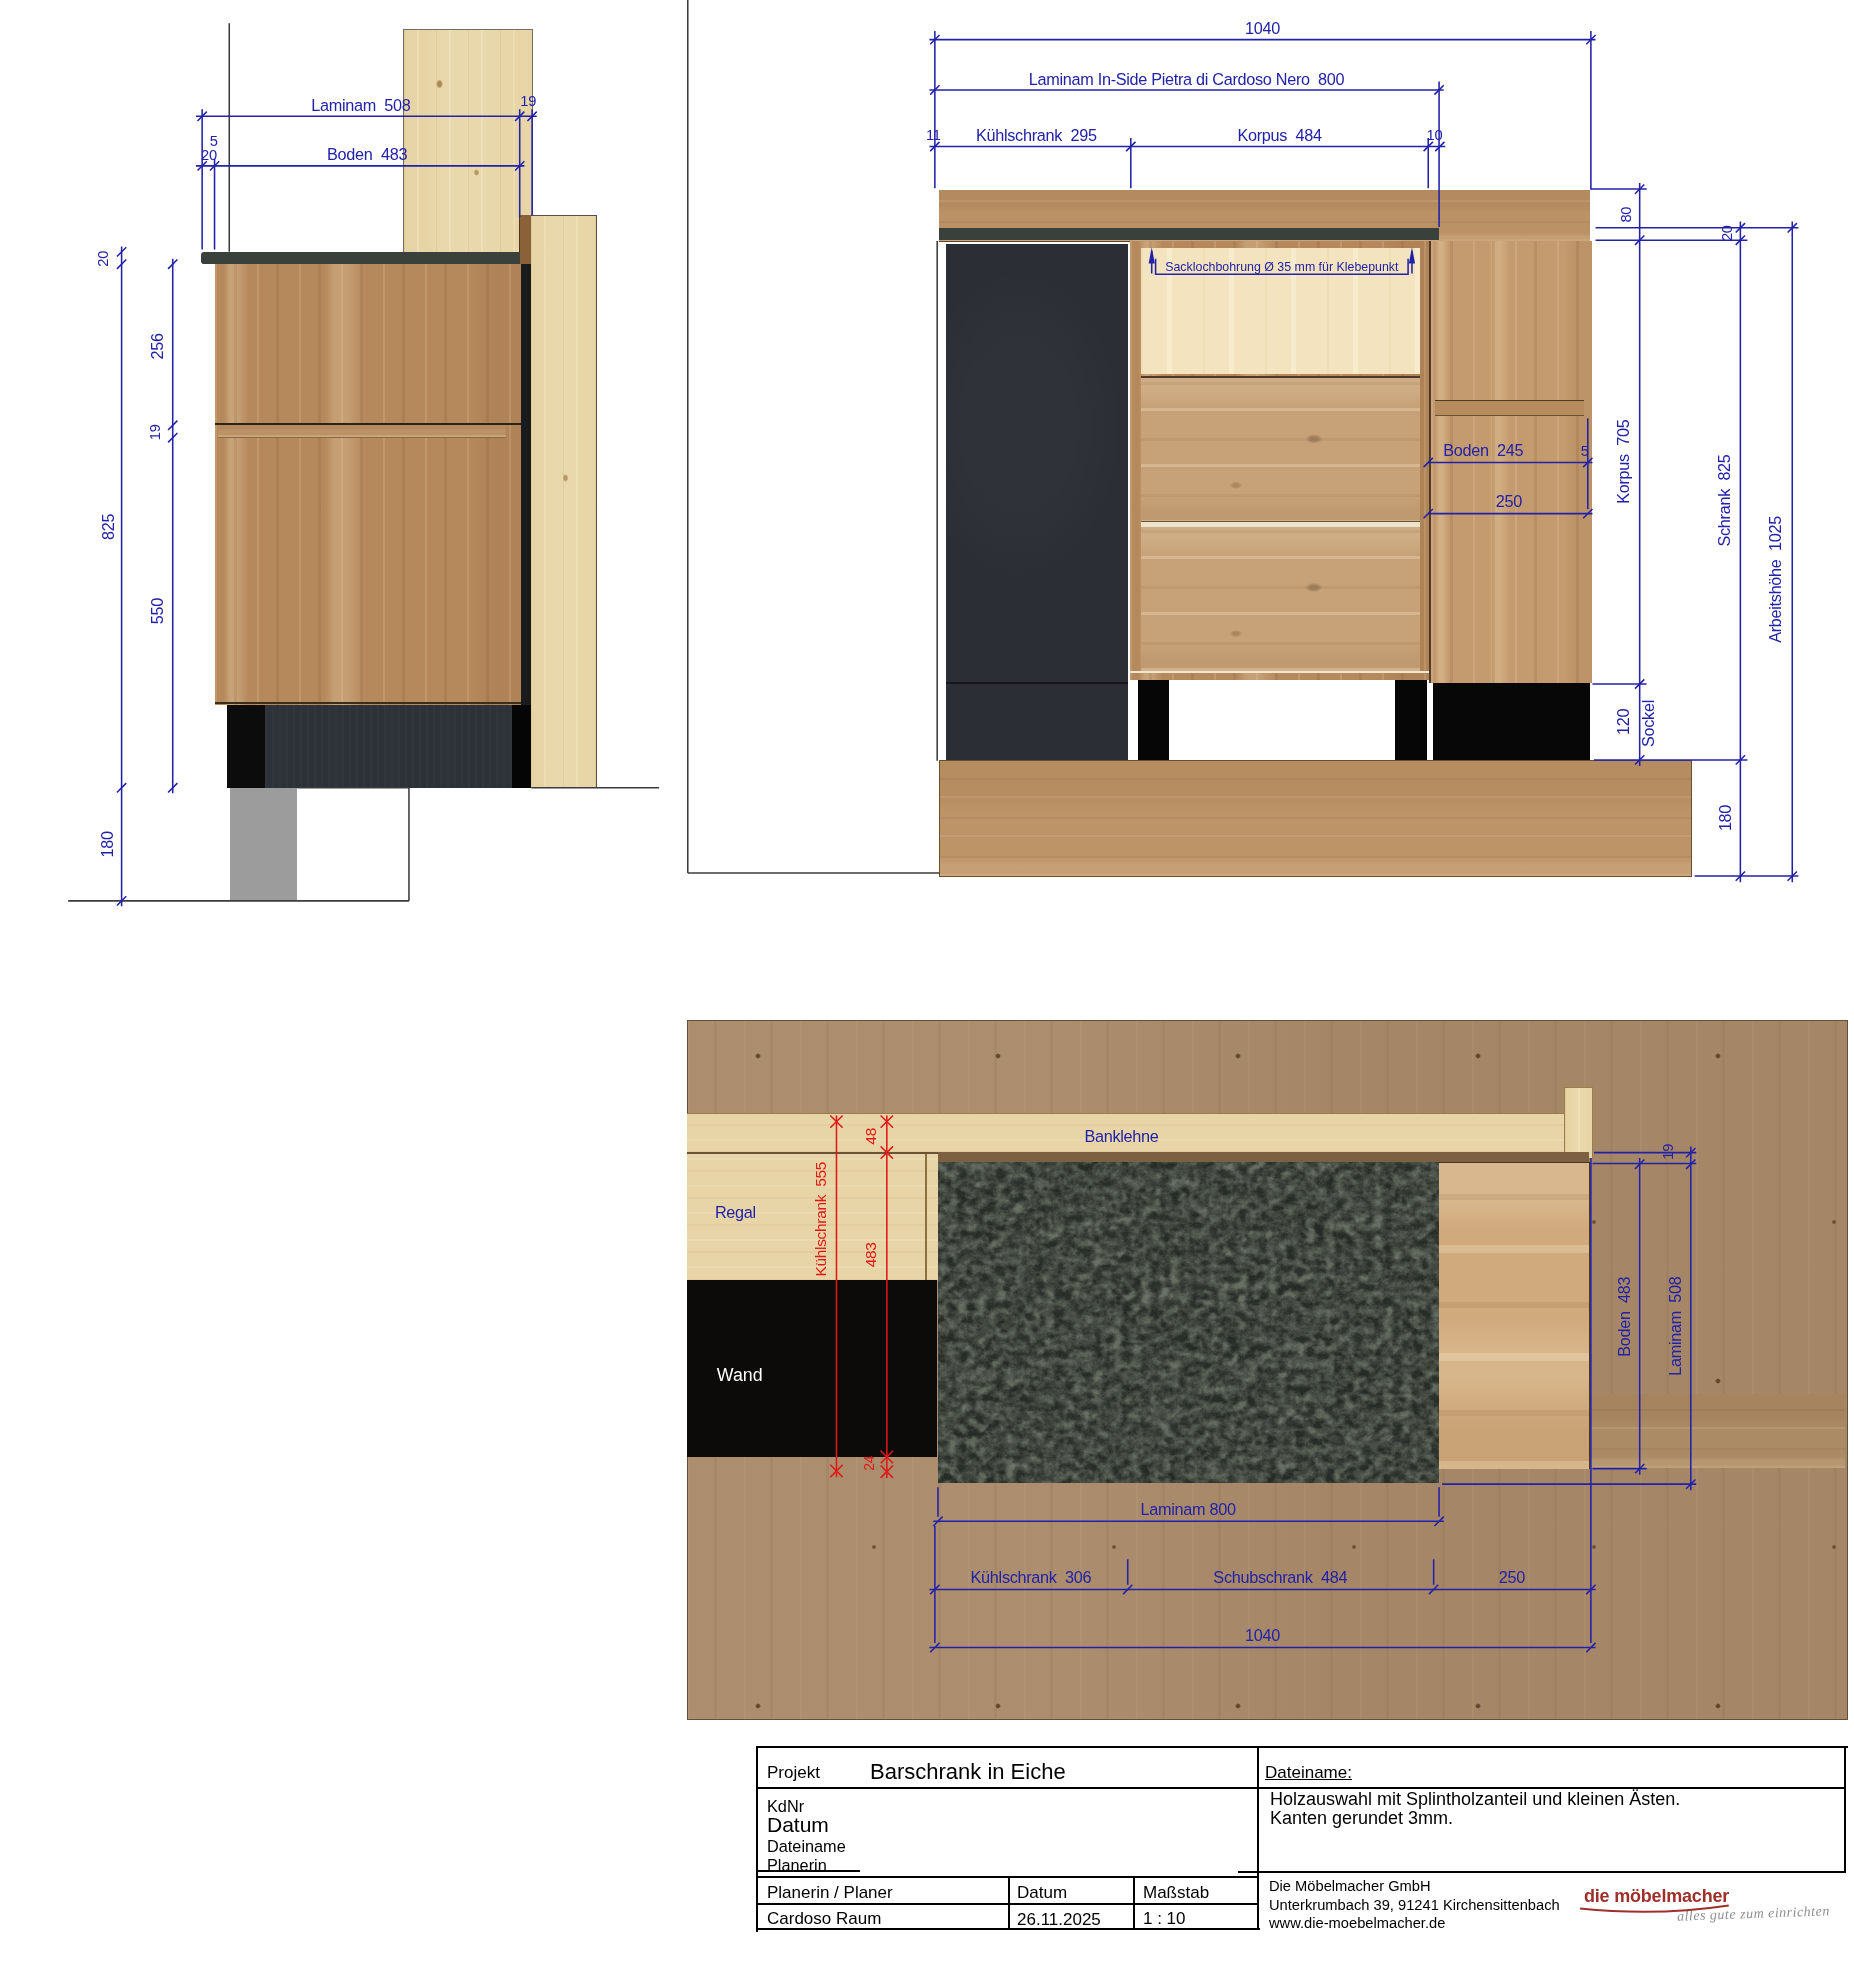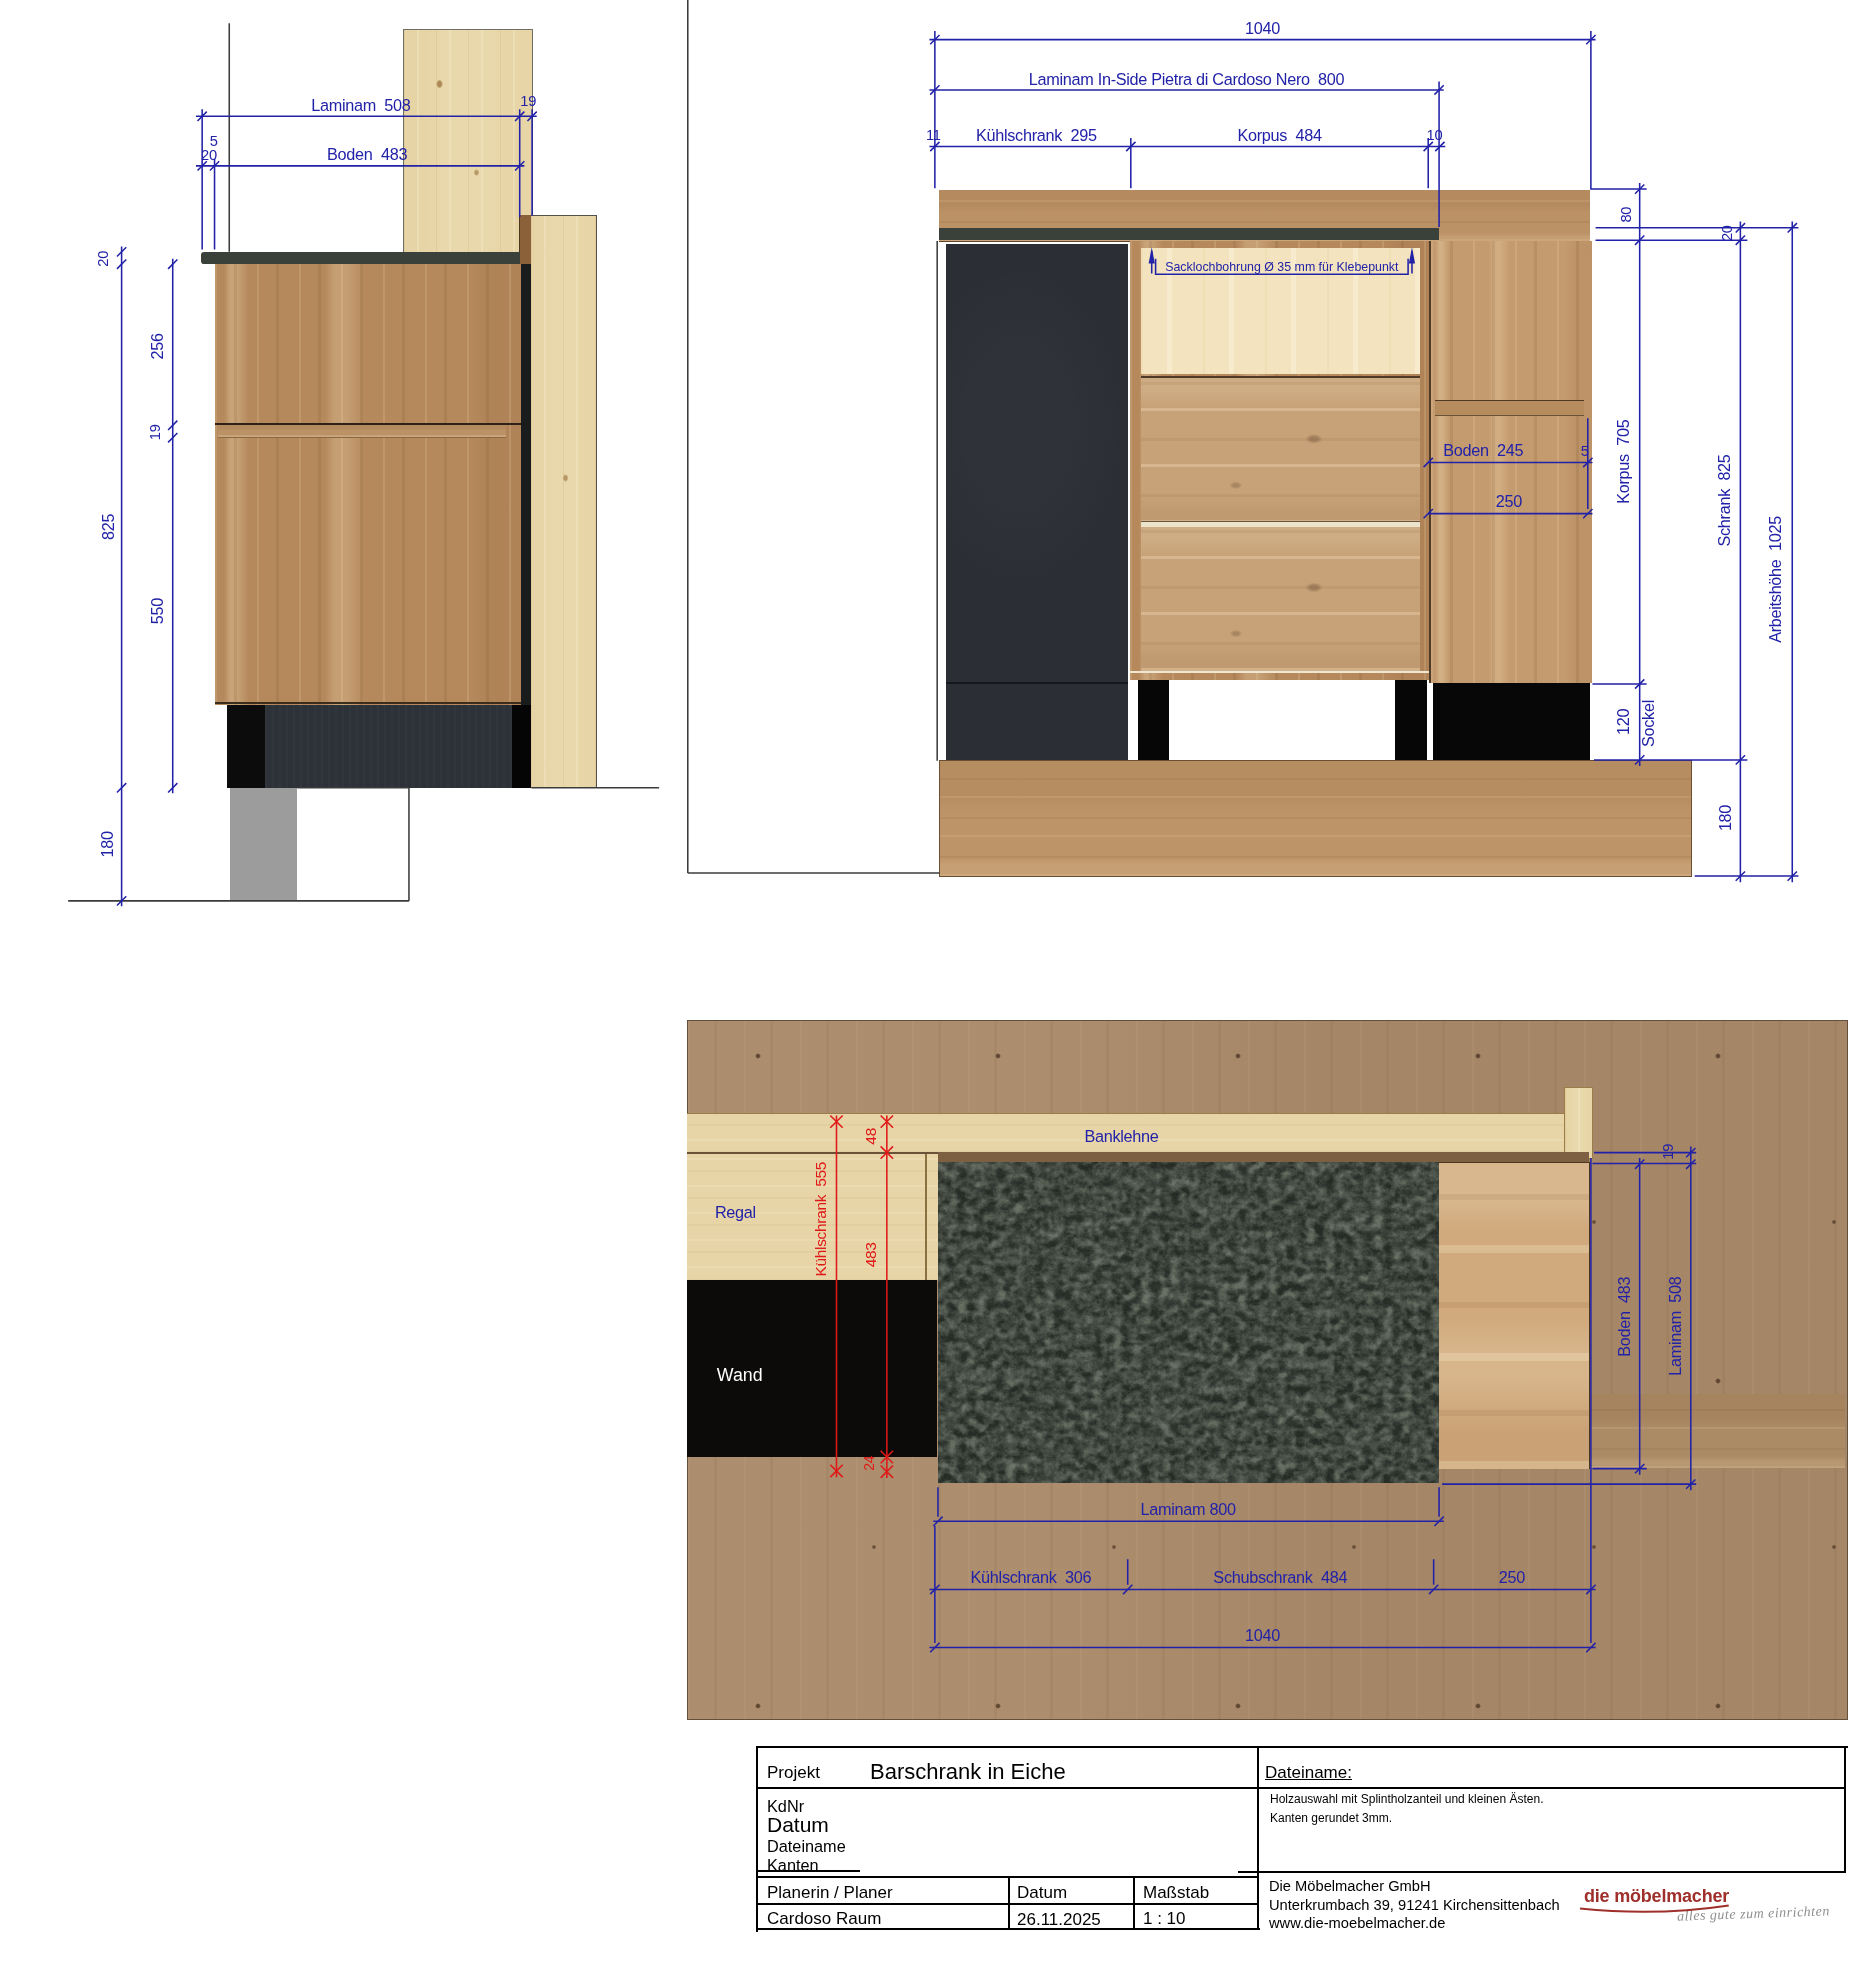--- a/index.html
+++ b/index.html
@@ -132,28 +132,28 @@
 <div class="abs" style="left:1133px;top:1876px;width:1.5px;height:53px;background:#000;"></div>
 <div class="abs" style="left:756px;top:1870px;width:104px;height:1.5px;background:#000;"></div>
 <div class="abs" style="left:1238px;top:1871px;width:608px;height:1.5px;background:#000;"></div>
 
 <div class="abs" style="left:767px;top:1763px;font-size:17px;color:#000;">Projekt</div>
 <div class="abs" style="left:870px;top:1759px;font-size:22px;font-weight:normal;color:#000;">Barschrank in Eiche</div>
 <div class="abs" style="left:1265px;top:1763px;font-size:17px;color:#000;text-decoration:underline;">Dateiname:</div>
 <div class="abs" style="left:767px;top:1797px;font-size:16.3px;color:#000;">KdNr</div>
 <div class="abs" style="left:767px;top:1813px;font-size:21px;color:#000;">Datum</div>
 <div class="abs" style="left:767px;top:1837px;font-size:16.3px;color:#000;">Dateiname</div>
-<div class="abs" style="left:767px;top:1856px;font-size:16.3px;color:#000;">Kanten</div>
+<div class="abs" style="left:767px;top:1856px;font-size:16.3px;color:#000;">Planerin</div>
 <div class="abs" style="left:767px;top:1883px;font-size:17px;color:#000;">Planerin / Planer</div>
 <div class="abs" style="left:1017px;top:1883px;font-size:17px;color:#000;">Datum</div>
 <div class="abs" style="left:1143px;top:1883px;font-size:17px;color:#000;">Maßstab</div>
 <div class="abs" style="left:767px;top:1909px;font-size:17px;color:#000;">Cardoso Raum</div>
 <div class="abs" style="left:1017px;top:1910px;font-size:17px;color:#000;">26.11.2025</div>
 <div class="abs" style="left:1143px;top:1909px;font-size:17px;color:#000;">1 : 10</div>
-<div class="abs" style="left:1270px;top:1790px;font-size:12px;color:#000;line-height:19.4px;">Holzauswahl mit Splintholzanteil und kleinen Ästen.<br>Kanten gerundet 3mm.</div>
+<div class="abs" style="left:1270px;top:1790px;font-size:18px;color:#000;line-height:19.4px;">Holzauswahl mit Splintholzanteil und kleinen Ästen.<br>Kanten gerundet 3mm.</div>
 <div class="abs" style="left:1269px;top:1877px;font-size:14.7px;color:#000;line-height:18.6px;">Die Möbelmacher GmbH<br>Unterkrumbach 39, 91241 Kirchensittenbach<br>www.die-moebelmacher.de</div>
 <div class="abs" style="left:1584px;top:1886px;font-size:18px;font-weight:bold;color:#9e2f2b;letter-spacing:-0.2px;">die möbelmacher</div>
 <div class="abs" style="left:1677px;top:1906px;font-size:14px;font-style:italic;color:#8f8f8f;font-family:'Liberation Serif',serif;transform:rotate(-2deg);letter-spacing:0.5px;">alles gute zum einrichten</div>
 
 <svg class="abs" style="left:0;top:0;" width="1855" height="1983" viewBox="0 0 2395 2560">
 
   <path d="M296,30 V325 M88,1163 H528 M528,1017 V1163 M384,1017 H528 M686,1017 H851 M888,0 V1127 M888,1127 H1213 M1210,311 V982" stroke="#3c3c3c" stroke-width="2" fill="none"></path>
 
   <g stroke="#2222a8" stroke-width="2" fill="none">
     <path d="M253,150 H693 M253,214 H677

